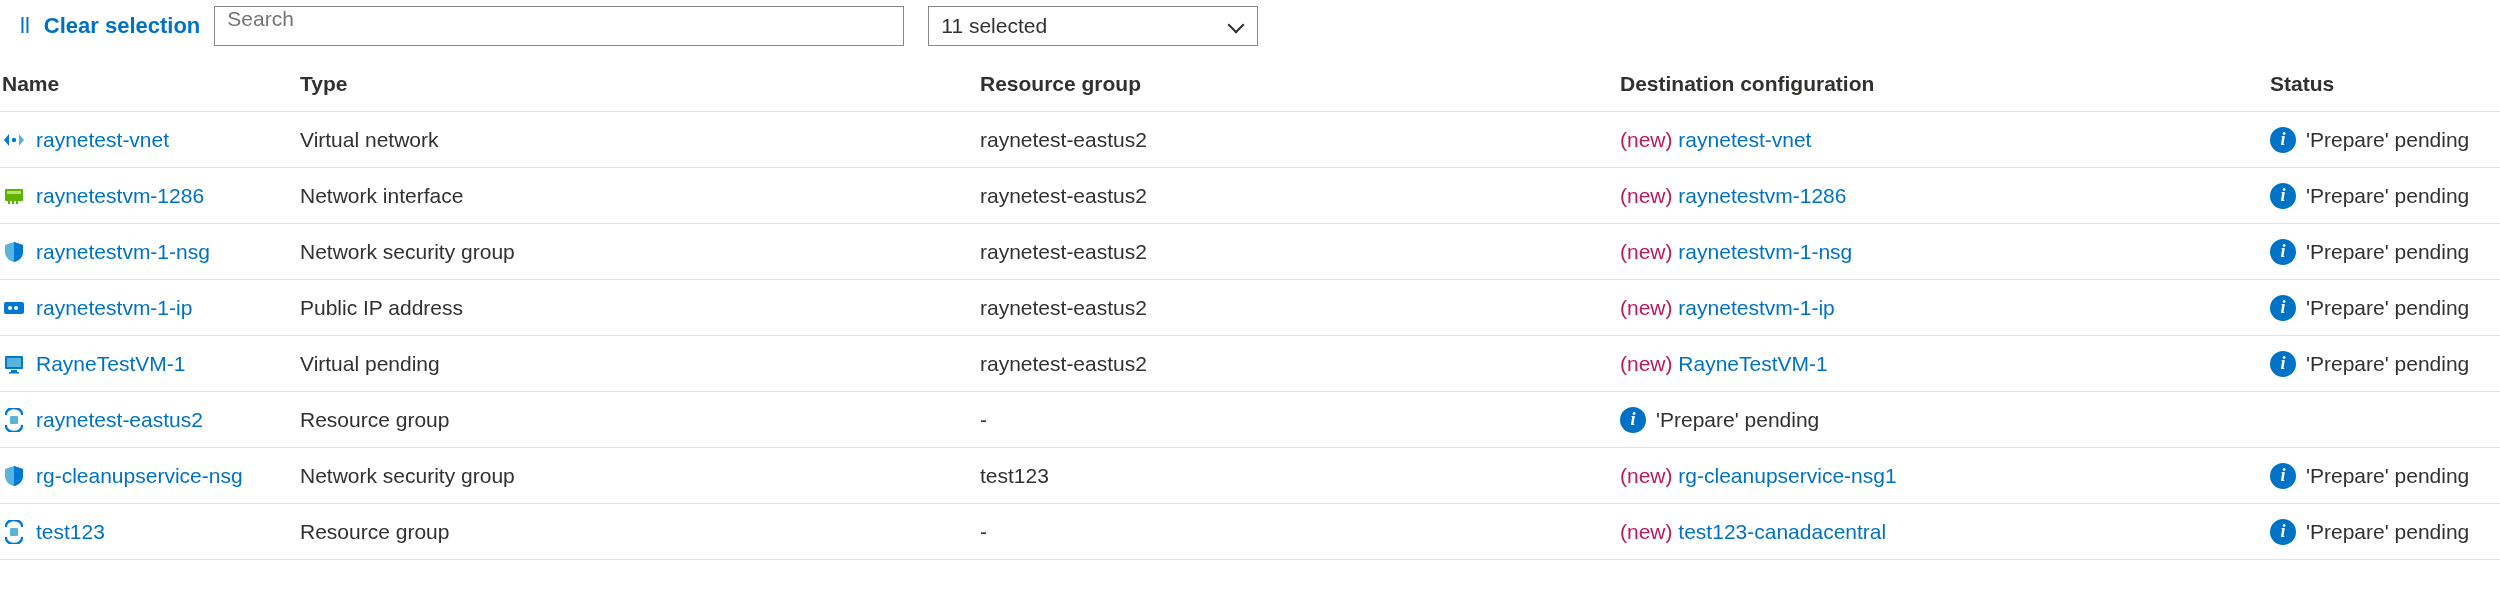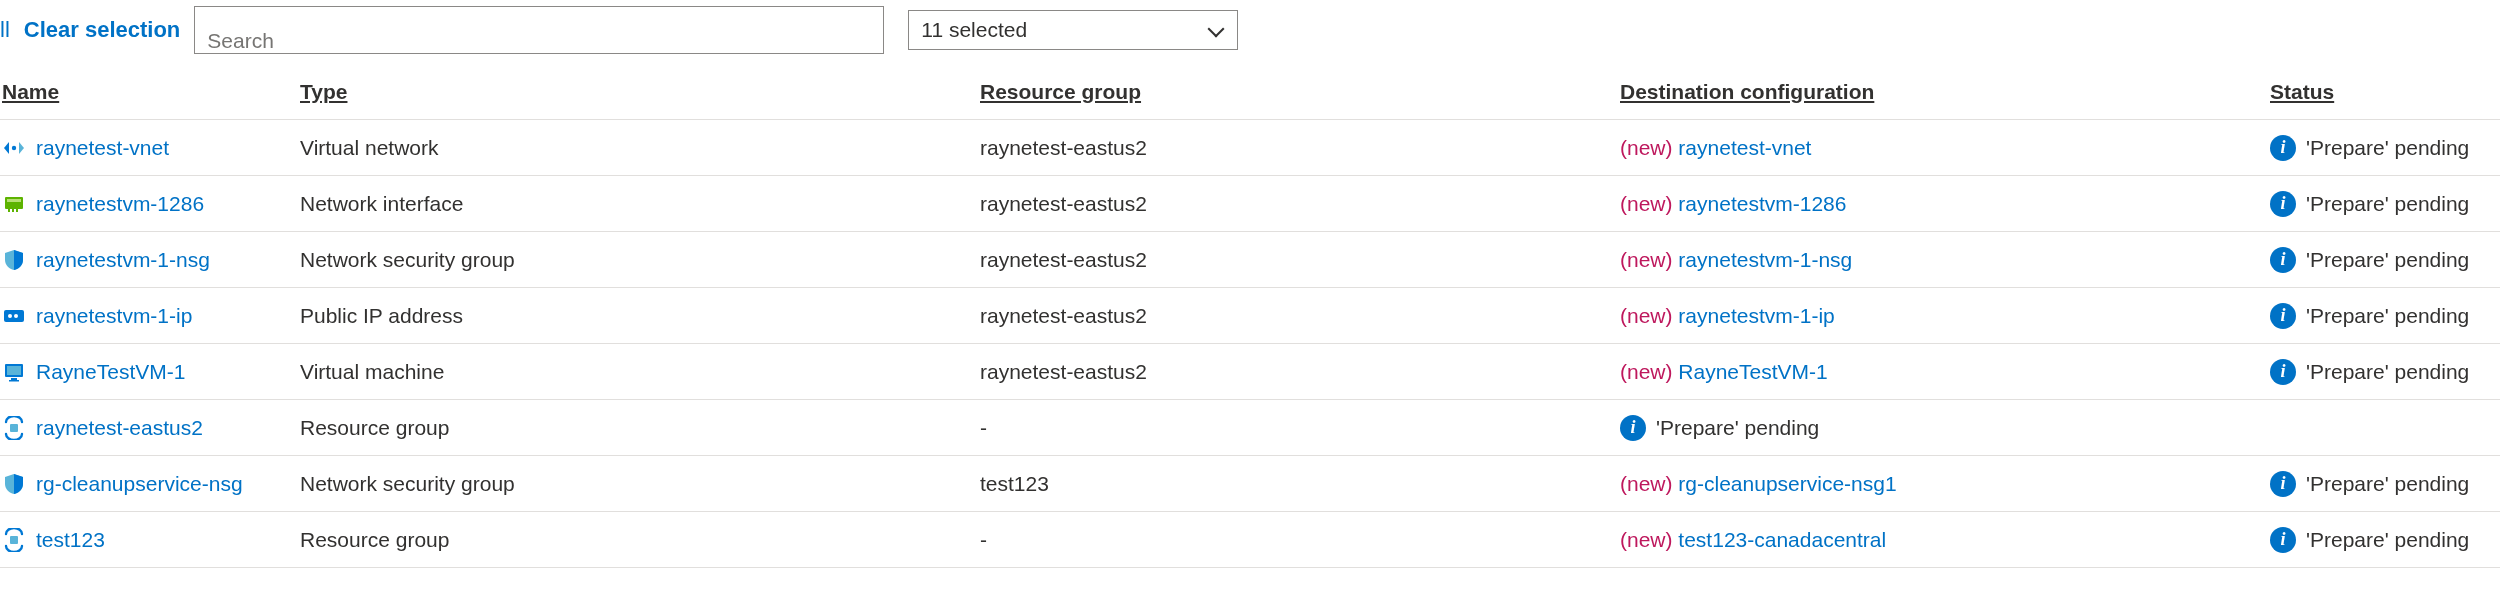--- a/index.html
+++ b/index.html
@@ -7,38 +7,38 @@
     font-family: "Segoe UI", Arial, sans-serif;
     font-size: 21px;
     color: #323130;
     background: #ffffff;
     width: 2500px;
   }
   .top-bar {
     display: flex;
     align-items: center;
     gap: 14px;
-    padding: 6px 4px 10px 0;
+    padding: 6px 4px 10px 20px;
   }
   .partial-link {
     color: #0072c6;
     font-size: 22px;
   }
   .clear-link {
     color: #0072c6;
     font-size: 22px;
     cursor: pointer;
     font-weight: bold;
   }
   .search-box {
     border: 1px solid #8a8886;
-    height: 48px;
+    height: 40px;
     width: 690px;
     display: flex;
-    align-items: flex-end;
+    align-items: flex-start;
     padding: 0 12px;
     color: #605e5c;
     font-size: 21px;
     background: #fff;
   }
   .dropdown {
     border: 1px solid #8a8886;
     height: 40px;
     width: 330px;
     display: flex;
@@ -70,21 +70,20 @@
     grid-template-columns: 300px 680px 640px 650px 300px;
     align-items: center;
     border-bottom: 1px solid #e1dfdd;
     min-height: 56px;
     padding: 6px 0;
   }
   .header-row {
     font-weight: 600;
     color: #323130;
     border-bottom: 1px solid #e1dfdd;
-    text-decoration: underline;
   }
   .cell { display: flex; align-items: center; gap: 10px; }
   .name-cell { padding-left: 2px; }
   .res-icon { width: 24px; height: 24px; flex-shrink: 0; }
   .link { color: #0072c6; cursor: pointer; }
   .new-prefix { color: #be185d; }
   .status-cell { display: flex; align-items: center; gap: 10px; }
   .info-icon {
     width: 26px; height: 26px; border-radius: 50%;
     background: #0072c6; color: #fff;
@@ -202,21 +201,21 @@
     <div class="data-row">
       <div class="cell name-cell">
         <span class="res-icon"><svg viewBox="0 0 24 24">
             <rect x="3" y="4" width="18" height="13" rx="1" fill="#0078d4"></rect>
             <rect x="5" y="6" width="14" height="9" fill="#59b4d9"></rect>
             <rect x="9" y="18" width="6" height="2" fill="#0078d4"></rect>
             <rect x="7" y="20" width="10" height="1.5" fill="#0078d4"></rect>
           </svg></span>
         <span class="link">RayneTestVM-1</span>
       </div>
-      <div class="cell">Virtual machine</div>
+      <div class="cell">Virtual pending</div>
       <div class="cell">raynetest-eastus2</div>
       <div class="cell">
         <span class="link"><span class="new-prefix">(new)</span><span> RayneTestVM-1</span></span>
       </div>
       <div class="cell status-cell">
         <span class="info-icon">i</span>
         <span>'Prepare' pending</span>
       </div>
     </div>
     <div class="data-row">

